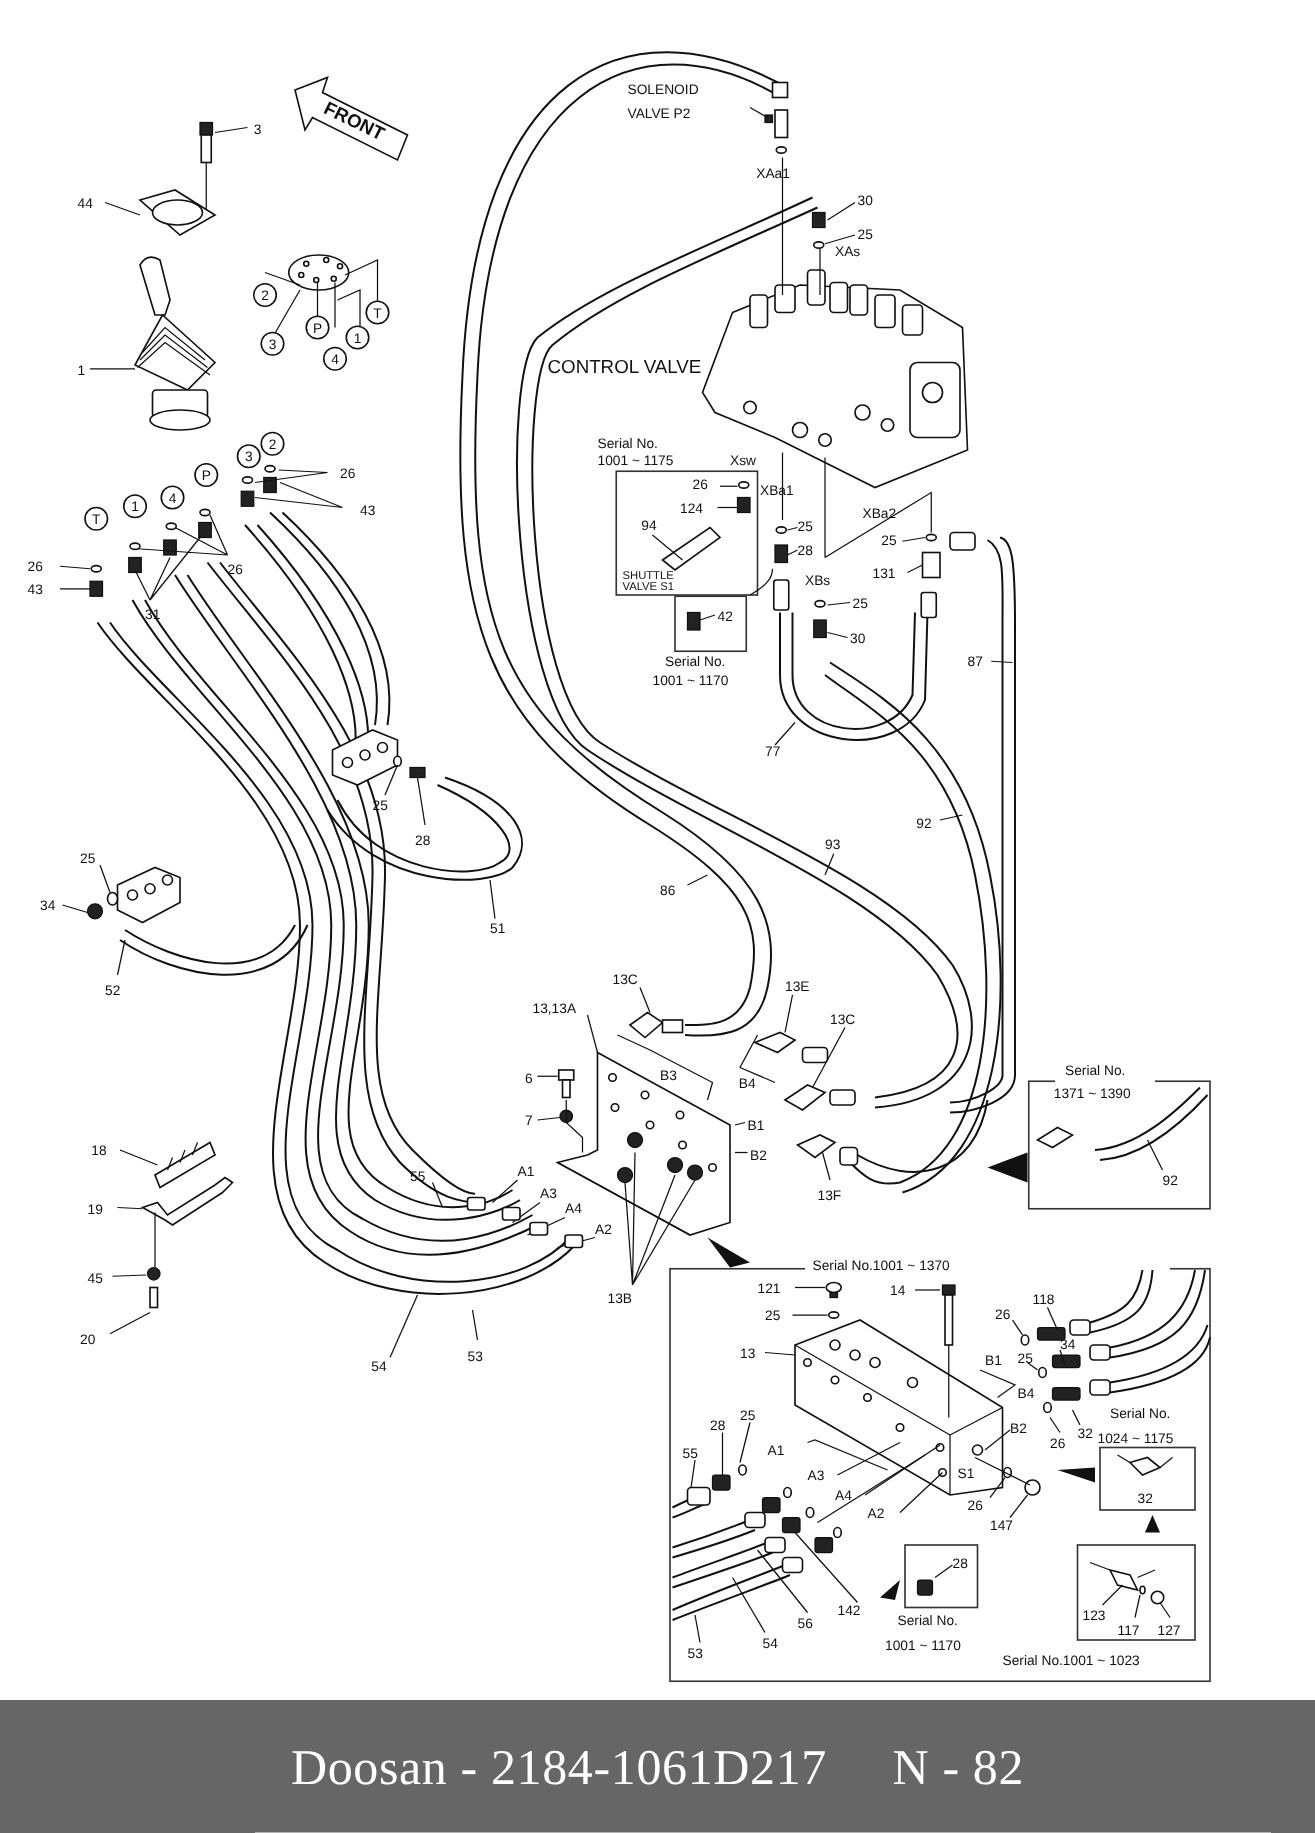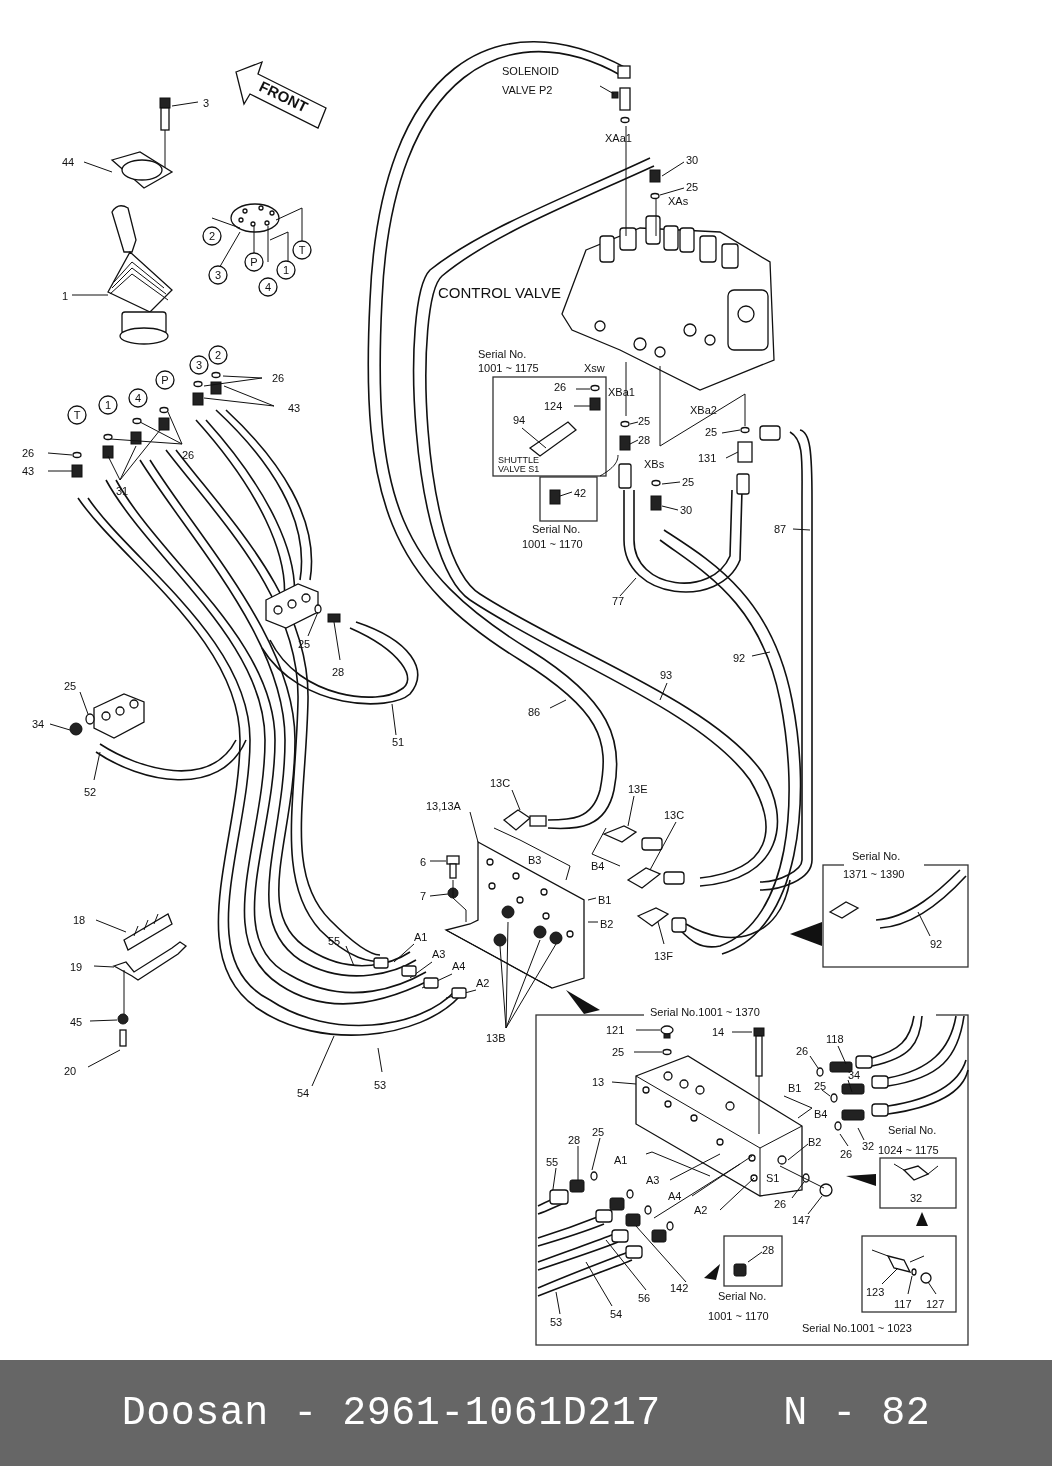--- a/index.html
+++ b/index.html
@@ -7,21 +7,21 @@
   #canvas{position:absolute;left:0;top:0;width:1052px;height:1360px;}
   #canvas text{font-family:"Liberation Sans",sans-serif;fill:#111;}
   .lbl{font-size:15px;}
   .lbl-sm{font-size:11px;}
   .hose{fill:none;stroke:#111;stroke-width:1.6;}
   .lead{fill:none;stroke:#111;stroke-width:1;}
   .part{fill:#fff;stroke:#111;stroke-width:1.3;}
   .dark{fill:#222;stroke:#111;stroke-width:1;}
   .box{fill:none;stroke:#333;stroke-width:1.3;}
   .footer{position:absolute;left:0;top:1360px;width:1052px;height:106px;background:#666;display:flex;align-items:center;justify-content:center;}
-  .footer span{color:#fff;font-size:40px;font-family:Liberation Mono, monospace;letter-spacing:0.5px;white-space:pre;}
+  .footer span{color:#fff;font-size:40px;font-family:Liberation Serif, serif;letter-spacing:0.5px;white-space:pre;}
 </style>
 </head>
 <body>
 
 <svg id="canvas" viewBox="0 0 1052 1360" xmlns="http://www.w3.org/2000/svg">
 
   <g>
     <polygon class="part" points="236,72 262,62 258,74 326,108 318,128 250,94 244,104"></polygon>
     <text class="lbl" font-weight="bold" transform="translate(258,90) rotate(26)">FRONT</text>
   </g>
@@ -567,16 +567,16 @@
     <text class="lbl-sm" x="866" y="1296">123</text>
     <text class="lbl-sm" x="894" y="1308">117</text>
     <text class="lbl-sm" x="926" y="1308">127</text>
     <text class="lbl-sm" x="802" y="1332">Serial No.1001 ~ 1023</text>
   </g>
 </svg>
 
 <div class="footer">
   <span>Doosan</span>
     <span> - </span>
-    <span>2961-1061D217</span>
+    <span>2184-1061D217</span>
     <span>     </span>
     <span>N - 82</span>
 </div>
 
 </body></html>

